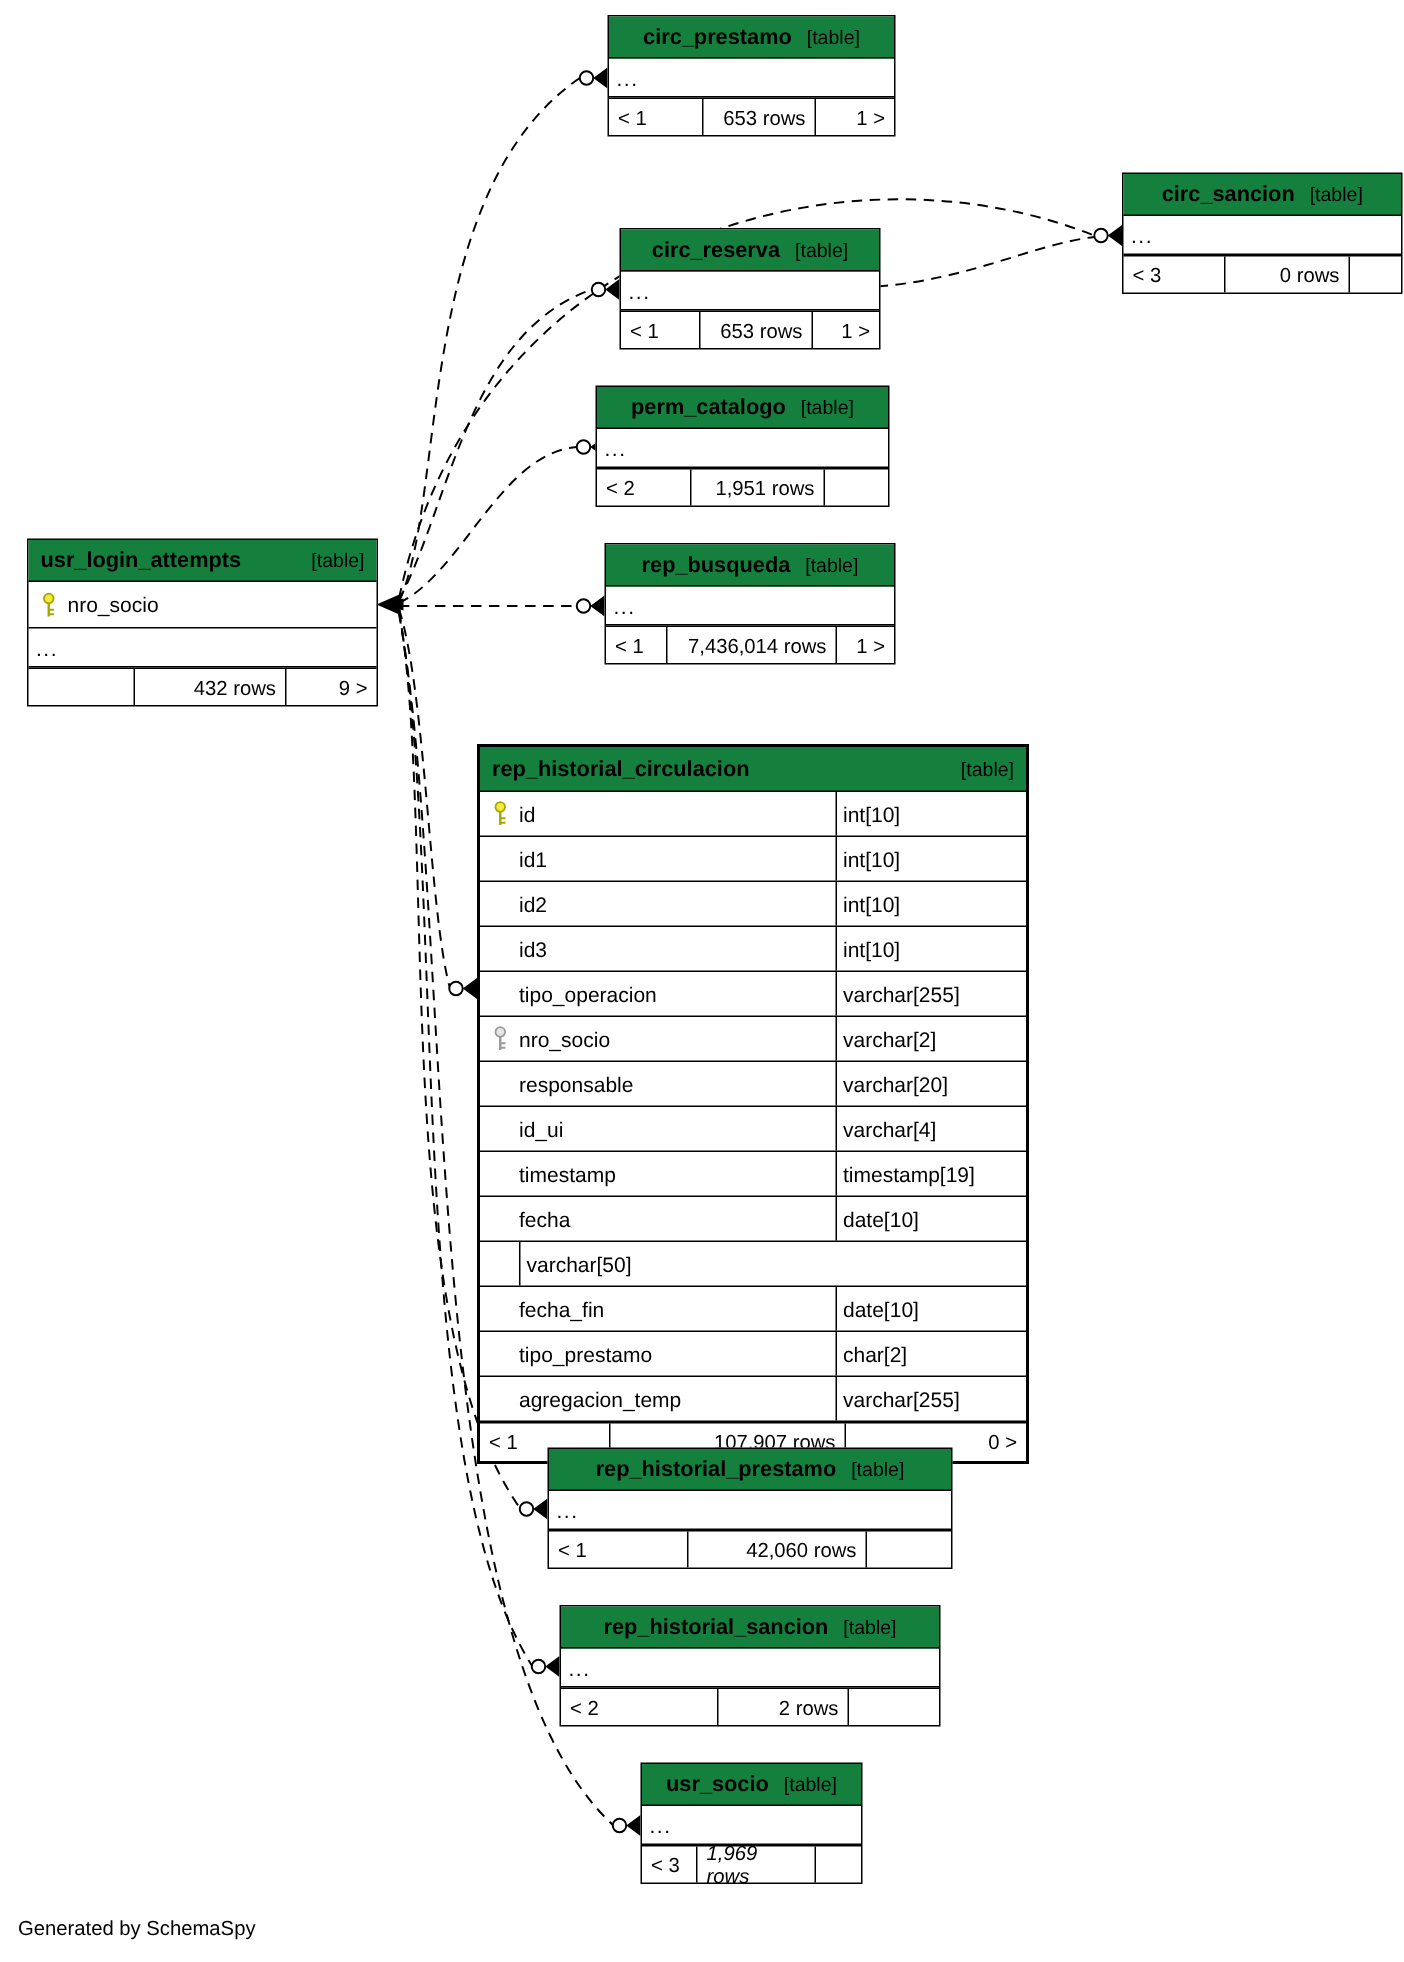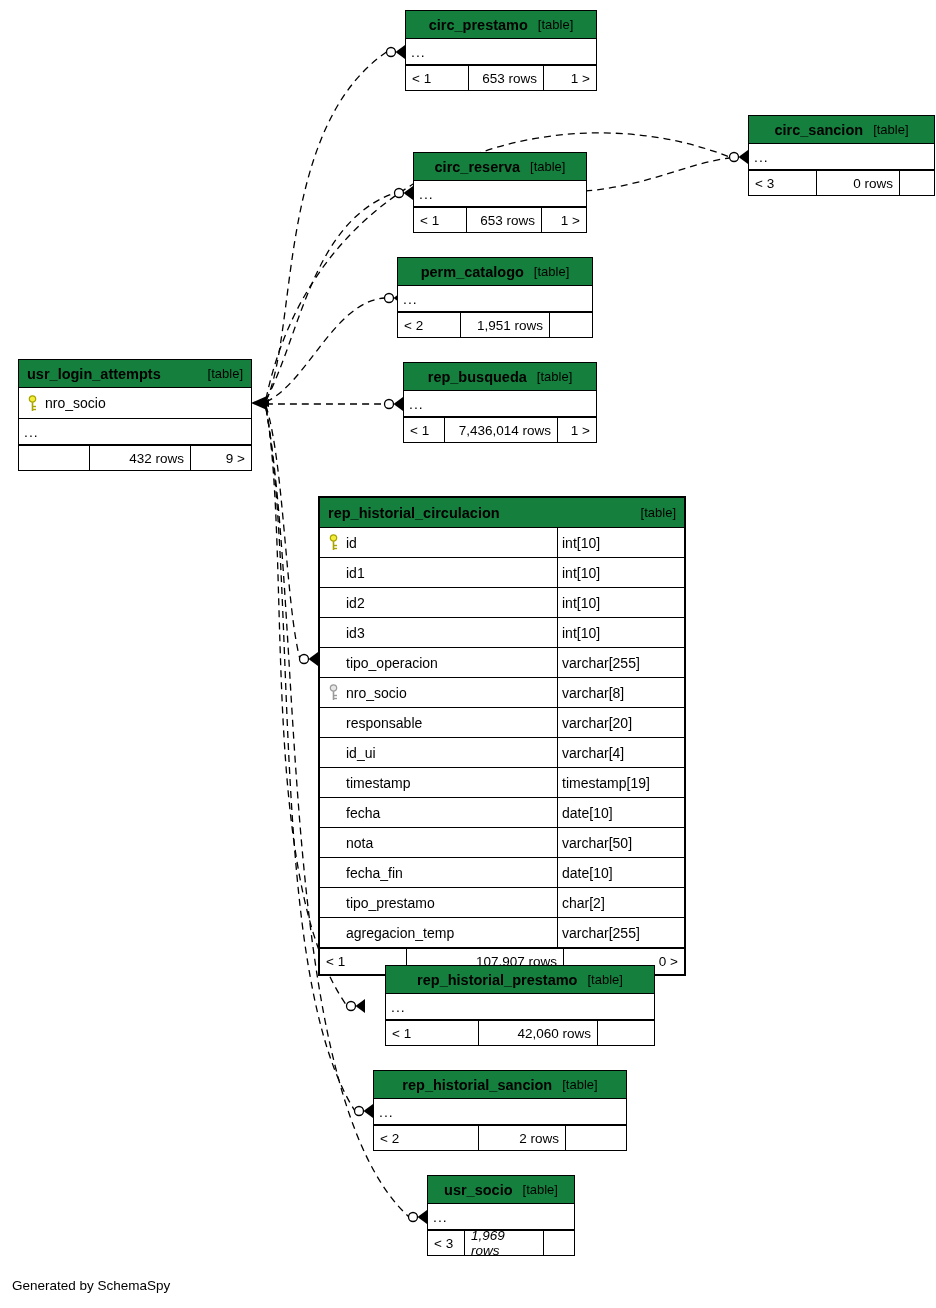--- a/index.html
+++ b/index.html
@@ -213,21 +213,21 @@
     <div class="colrow">
       <span class="keycell">
         <svg width="11" height="17" viewBox="0 0 11 17">
           <circle cx="5.5" cy="4" r="3.2" fill="#e6e6e6" stroke="#9a9a9a" stroke-width="1.2"></circle>
           <line x1="5.5" y1="7.2" x2="5.5" y2="16" stroke="#9a9a9a" stroke-width="1.6"></line>
           <line x1="5.5" y1="11.5" x2="9" y2="11.5" stroke="#9a9a9a" stroke-width="1.4"></line>
           <line x1="5.5" y1="14.5" x2="9" y2="14.5" stroke="#9a9a9a" stroke-width="1.4"></line>
         </svg>
       </span>
       <span class="cname">nro_socio</span>
-      <span class="ctype">varchar[8]</span>
+      <span class="ctype">varchar[2]</span>
     </div>
 
     <div class="colrow">
       <span class="keycell"></span>
       <span class="cname">responsable</span>
       <span class="ctype">varchar[20]</span>
     </div>
 
     <div class="colrow">
       <span class="keycell"></span>
@@ -242,21 +242,20 @@
     </div>
 
     <div class="colrow">
       <span class="keycell"></span>
       <span class="cname">fecha</span>
       <span class="ctype">date[10]</span>
     </div>
 
     <div class="colrow">
       <span class="keycell"></span>
-      <span class="cname">nota</span>
       <span class="ctype">varchar[50]</span>
     </div>
 
     <div class="colrow">
       <span class="keycell"></span>
       <span class="cname">fecha_fin</span>
       <span class="ctype">date[10]</span>
     </div>
 
     <div class="colrow">
@@ -271,21 +270,21 @@
       <span class="ctype">varchar[255]</span>
     </div>
 
     <div class="ftr" style="height:25px;">
       <div class="cell al" style="width:74px;">&lt; 1</div>
       <div class="cell ar" style="width:144px;">107,907 rows</div>
       <div class="cell ar" style="flex:1;">0 &gt;</div>
     </div>
   </div>
 
-  <div class="tbl" style="left:385px; top:965px; width:268px;">
+  <div class="tbl" style="left:365px; top:965px; width:268px;">
     <div class="hdr">
       <span class="tname">rep_historial_prestamo</span>
       <span class="ttag">[table]</span>
     </div>
     <div class="row-ellipsis">...</div>
     <div class="ftr">
       <div class="cell al" style="width:80px;">&lt; 1</div>
       <div class="cell ar" style="flex:1;">42,060 rows</div>
       <div class="cell ar" style="width:44px;"></div>
     </div>

